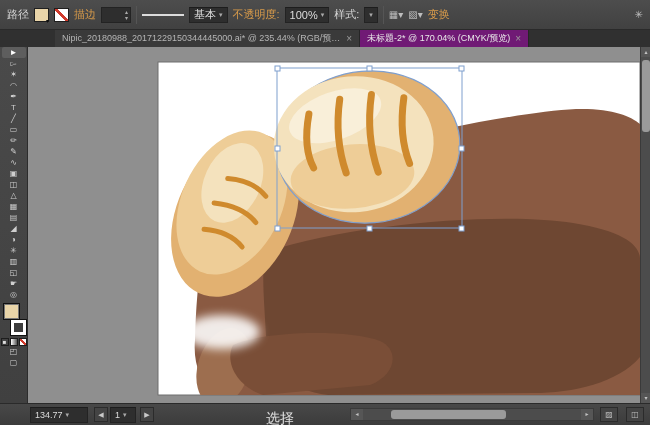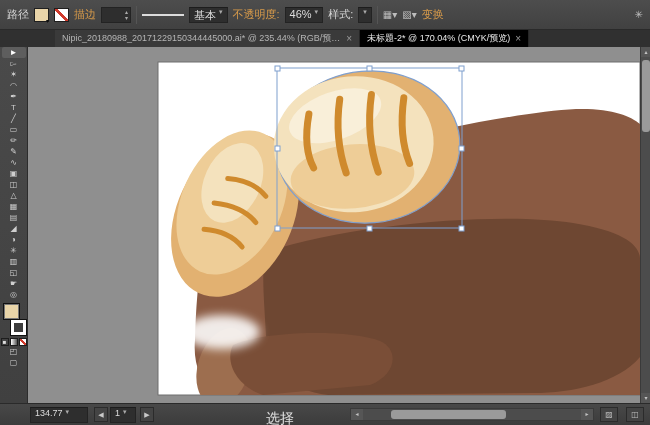--- a/index.html
+++ b/index.html
@@ -9,37 +9,37 @@
 
   
   .control-bar{position:absolute;top:0;left:0;width:650px;height:30px;
     background:linear-gradient(#4d4d4d,#414141);border-bottom:1px solid #2a2a2a;
     display:flex;align-items:center;gap:5px;padding:0 7px;white-space:nowrap}
   .cb-label{color:#d6d6d6}
   .cb-link{color:#d79a4a;cursor:pointer}
   .sw{position:relative;width:15px;height:14px;border:1px solid #1f1f1f;background:#fff}
   .sw .sw-caret{position:absolute;right:-1px;bottom:-3px;font-size:6px;color:#111;line-height:6px}
   .sw-stroke{background:linear-gradient(45deg,#fff 42%,#d03a2c 42%,#d03a2c 58%,#fff 58%)}
-  .field{display:inline-flex;gap:3px;background:#2e2e2e;border:1px solid #232323;
+  .field{display:inline-flex;align-items:center;gap:3px;background:#2e2e2e;border:1px solid #232323;
     border-top-color:#1d1d1d;height:16px;padding:0 4px;color:#ddd}
   .field .caret{font-size:7px;color:#aaa}
   .spin{display:inline-flex;flex-direction:column;justify-content:center;background:#2e2e2e;
     border:1px solid #232323;height:16px;width:30px;align-items:flex-end;padding-right:2px}
   .spin span{font-size:6px;line-height:6px;color:#aaa}
   .stroke-line{width:42px;height:2px;background:#dcdcdc}
   .vsep{width:1px;height:18px;background:#313131;border-right:1px solid #555}
   .cb-icon{color:#bdbdbd;font-size:10px}
   .cb-right{margin-left:auto;display:flex;align-items:center;gap:8px}
 
   
   .tab-bar{position:absolute;top:30px;left:0;width:650px;height:17px;background:#303030;display:flex;
     padding-left:55px;align-items:stretch}
   .doc-tab{display:flex;align-items:center;gap:5px;padding:0 7px;font-size:9px;color:#b5b5b5;
     background:#3a3a3a;border-right:1px solid #262626;max-width:305px;overflow:hidden}
-  .doc-tab.active{background:#000000;color:#e8e8e8}
+  .doc-tab.active{background:#701a75;color:#e8e8e8}
   .doc-tab .tab-label{overflow:hidden;text-overflow:ellipsis;white-space:nowrap}
   .doc-tab .tab-close{color:#9a9a9a;font-size:10px;cursor:pointer}
 
   
   .toolbar{position:absolute;top:47px;left:0;width:28px;height:356px;background:linear-gradient(#4a4a4a,#404040);
     border-right:1px solid #2c2c2c;display:flex;flex-direction:column;align-items:center}
   .tool{width:24px;height:11px;display:flex;align-items:center;justify-content:center;
     font-size:8px;color:#cfcfcf;cursor:pointer}
   .tool.active{background:#5e5e5e;border-radius:2px;color:#fff}
   .tb-swatches{position:relative;width:26px;height:32px;margin-top:3px}
@@ -97,21 +97,21 @@
       <span>▾</span>
     </span>
     <span class="vsep"></span>
     <span class="stroke-line"></span>
     <span class="field">
       <span>基本</span>
       <span class="caret">▾</span>
     </span>
     <span class="cb-link">不透明度:</span>
     <span class="field">
-      <span>46%</span>
+      <span>100%</span>
       <span class="caret">▾</span>
     </span>
     <span class="cb-label">样式:</span>
     <span class="field">
       <span class="caret">▾</span>
     </span>
     <span class="vsep"></span>
     <span class="cb-icon"><span>▦</span><span class="caret">▾</span></span>
     <span class="cb-icon"><span>▧</span><span class="caret">▾</span></span>
     <span class="cb-link">变换</span>

